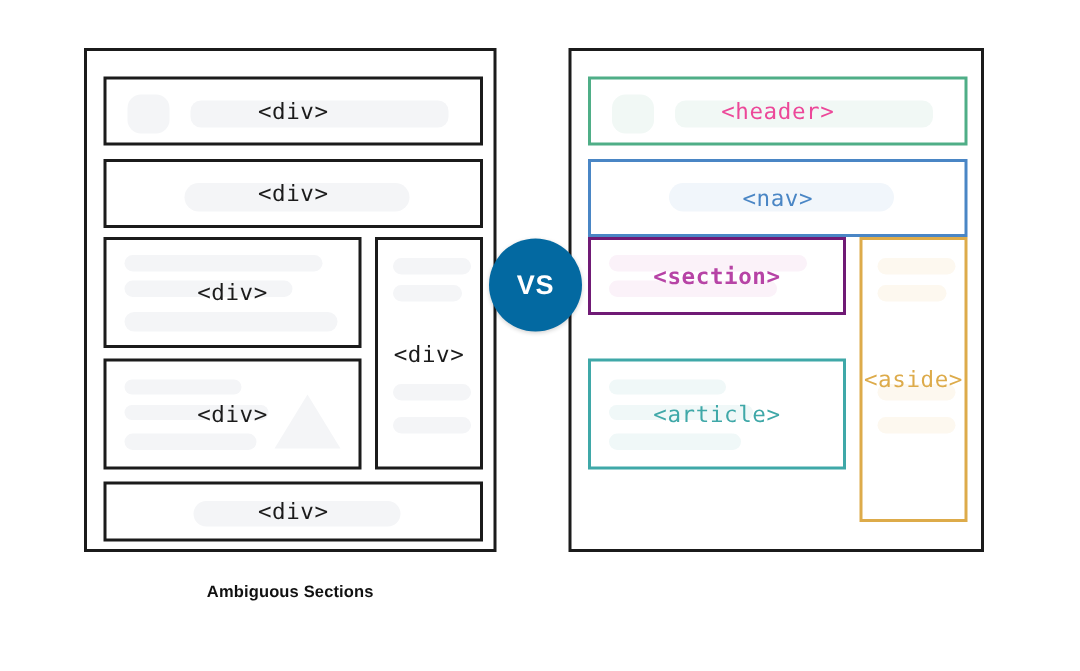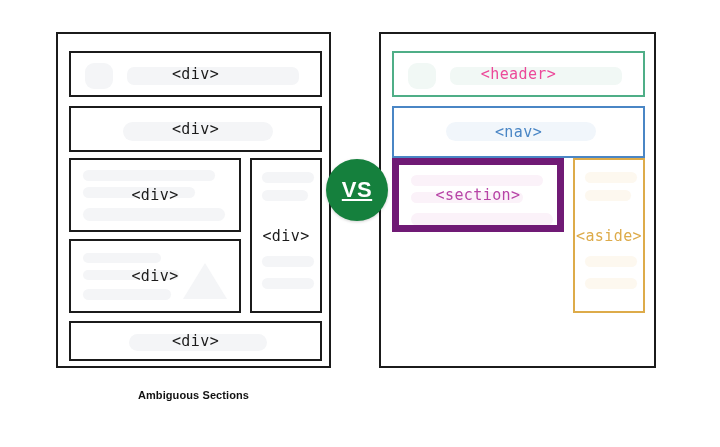--- a/index.html
+++ b/index.html
@@ -103,32 +103,31 @@
   .t-footer .sk { background: #fdf2f2; }
 
   
   #vs-badge {
     position: absolute;
     left: 326px;
     top: 159px;
     width: 62px;
     height: 62px;
     border-radius: 50%;
-    background: #15803d;
+    background: #0369a1;
     color: #ffffff;
     display: flex;
     align-items: center;
     justify-content: center;
     font-family: "Liberation Sans", sans-serif;
     font-weight: bold;
-    font-size: 22px;
+    font-size: 18px;
     letter-spacing: 0.5px;
     z-index: 10;
     box-shadow: 0 1px 3px rgba(0,0,0,0.18);
-    text-decoration: underline;
   }
 
   
   .caption {
     position: absolute;
     top: 389px;
     font-family: "Liberation Sans", sans-serif;
     font-weight: bold;
     font-size: 11px;
     color: #111111;
@@ -195,29 +194,35 @@
         <span class="sk sq" style="left:14px; top:10px; width:28px; height:26px;"></span>
         <span class="sk" style="left:56px; top:14px; width:172px; height:18px;"></span>
         <span class="tag" style="color:#ec4899;">&lt;header&gt;</span>
       </div>
 
       <div class="box t-nav" style="left:0; top:55px; width:253px; height:52px; border:2px solid #4a86c5;">
         <span class="sk pill-center" style="left:52px; top:14px; width:150px; height:19px;"></span>
         <span class="tag" style="color:#4a86c5;">&lt;nav&gt;</span>
       </div>
 
-      <div class="box t-section" style="left:0; top:107px; width:172px; height:74px; border:7px solid #701a75;">
+      <div class="box t-section" style="left:0; top:107px; width:172px; height:52px; border:2px solid #701a75;font-weight:bold;">
         <span class="sk" style="left:12px; top:10px; width:132px; height:11px;"></span>
         <span class="sk" style="left:12px; top:27px; width:112px; height:11px;"></span>
         <span class="sk" style="left:12px; top:48px; width:142px; height:13px;"></span>
         <span class="tag" style="color:#b744a6;">&lt;section&gt;</span>
       </div>
 
-
-      <div class="box t-aside" style="left:181px; top:107px; width:72px; height:155px; border:2px solid #ddab4a;">
+      <div class="box t-article" style="left:0; top:188px; width:172px; height:74px; border:2px solid #3fa8a8;">
+        <span class="sk" style="left:12px; top:12px; width:78px; height:10px;"></span>
+        <span class="sk" style="left:12px; top:29px; width:96px; height:10px;"></span>
+        <span class="sk" style="left:12px; top:48px; width:88px; height:11px;"></span>
+        <span class="tag" style="color:#3fa8a8;">&lt;article&gt;</span>
+      </div>
+
+      <div class="box t-aside" style="left:181px; top:107px; width:72px; height:190px; border:2px solid #ddab4a;">
         <span class="sk" style="left:10px; top:12px; width:52px; height:11px;"></span>
         <span class="sk" style="left:10px; top:30px; width:46px; height:11px;"></span>
         <span class="sk" style="left:10px; top:96px; width:52px; height:11px;"></span>
         <span class="sk" style="left:10px; top:118px; width:52px; height:11px;"></span>
         <span class="tag" style="color:#ddab4a;">&lt;aside&gt;</span>
       </div>
 
 
     </div>
   </div>

